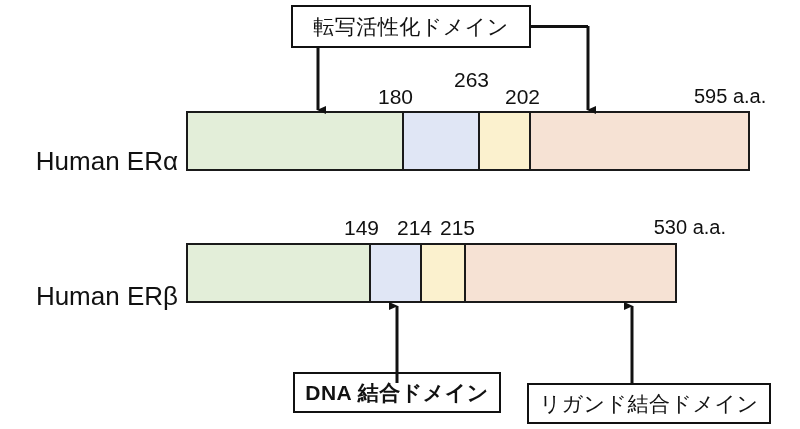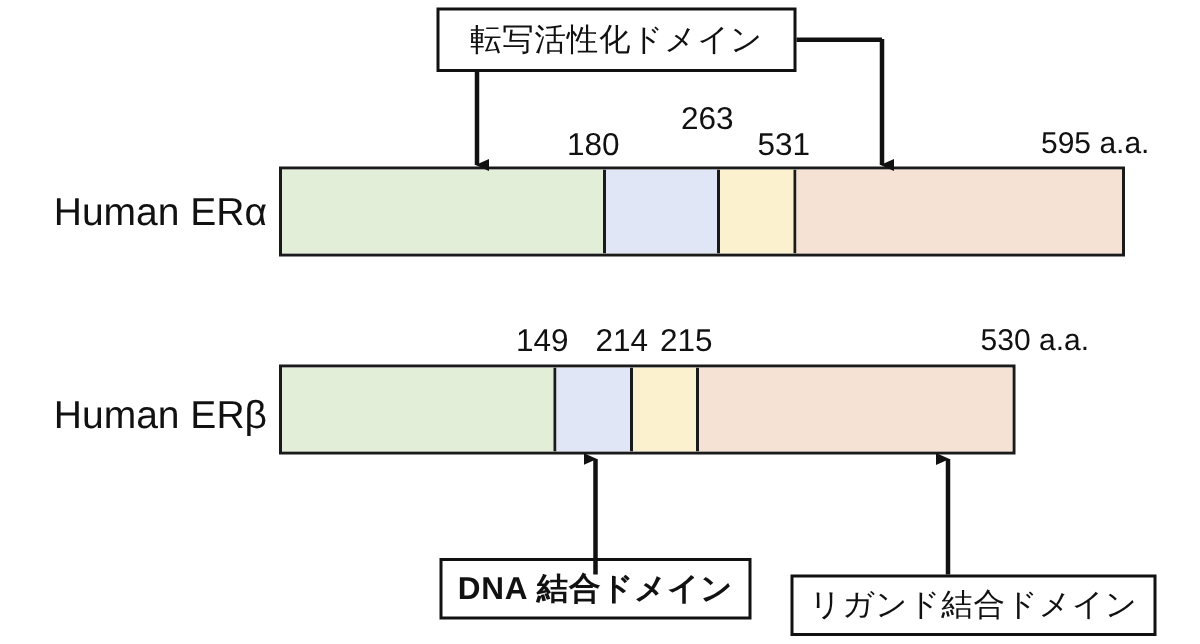--- a/index.html
+++ b/index.html
@@ -27,20 +27,21 @@
     letter-spacing:0.5px;
   }
   .callout-text.bold{font-weight:bold;}
 
   .rowlabel{
     position:absolute;
     font-size:26px;
     color:#111111;
     white-space:nowrap;
     text-align:right;
+    margin-top:20px;
   }
 
   .bar{
     position:absolute;
     border:2px solid #1a1a1a;
     box-sizing:border-box;
     display:flex;
     overflow:hidden;
   }
   .seg{
@@ -70,21 +71,21 @@
   <div class="callout" id="callout-activation" style="left:291px;top:5px;width:240px;height:43px;">
     <span class="callout-text">転写活性化ドメイン</span>
   </div>
 
   <div class="line" style="left:531px;top:25px;width:57px;height:3px;"></div>
 
   <div class="rowlabel" style="left:8px;top:126px;width:170px;">Human ERα</div>
 
   <div class="tick" style="left:378px;top:85px;width:52px;">180</div>
   <div class="tick" style="left:454px;top:68px;width:52px;">263</div>
-  <div class="tick" style="left:505px;top:85px;width:52px;">531</div>
+  <div class="tick" style="left:505px;top:85px;width:52px;">202</div>
   <div class="tick endlabel" style="left:694px;top:85px;width:104px;text-align:left;">595 a.a.</div>
 
   <div class="bar" style="left:186px;top:111px;width:564px;height:60px;">
     <div class="seg" style="width:218px;background:#E3EED9;"></div>
     <div class="seg" style="width:76px;background:#E0E6F5;"></div>
     <div class="seg" style="width:51px;background:#FBF1CE;"></div>
     <div class="seg" style="width:219px;background:#F6E2D4;"></div>
   </div>
 
   <div class="rowlabel" style="left:8px;top:261px;width:170px;">Human ERβ</div>

